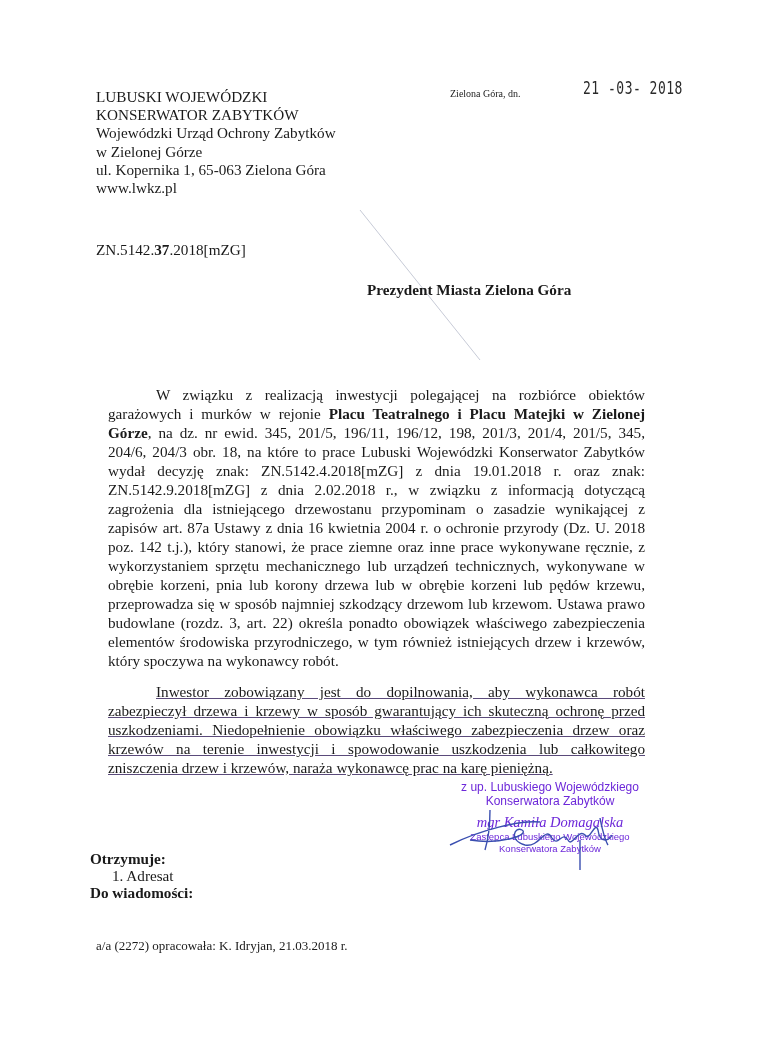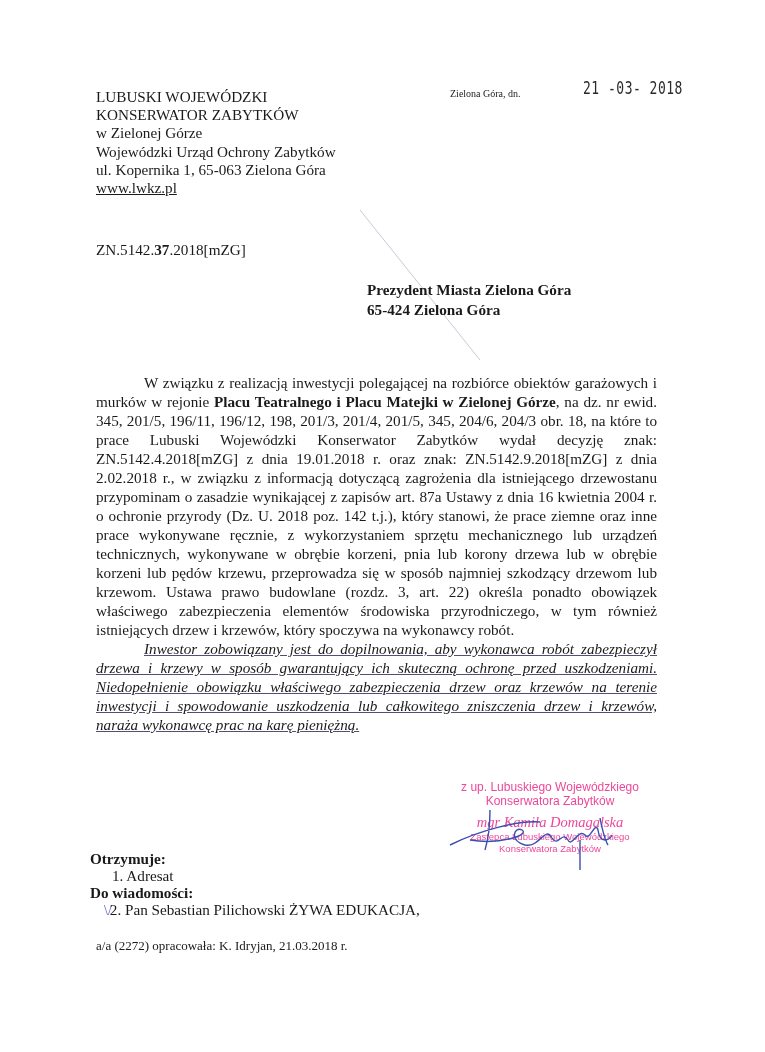--- a/index.html
+++ b/index.html
@@ -1,30 +1,30 @@
 <!DOCTYPE html>
 <html><head>
 <meta charset="utf-8">
 <style>
   html, body { margin:0; padding:0; }
   body { width:765px; height:1052px; background:#ffffff; position:relative; overflow:hidden;
          font-family:"Liberation Serif", serif; color:#1a1a1a; }
   .abs { position:absolute; }
   .hdr { left:96px; top:88px; font-size:15.2px; line-height:18.2px; }
   .hdr div { white-space:nowrap; }
-  .hdr .link { text-decoration:underline; }
+  .hdr .link { }
   .place { left:450px; top:88px; font-size:10px; }
   .datestamp { left:583px; top:78px; font-family:"DejaVu Sans Mono", monospace; font-size:13px;
                letter-spacing:0.5px; color:#2a2a2a; transform:scaleY(1.3); transform-origin:left top; }
   .ref { left:96px; top:241px; font-size:15.2px;text-align:center; }
   .recipient { left:367px; top:280px; font-size:15.2px; font-weight:bold; line-height:20px; }
   .body { left:96px; top:373px; width:561px; font-size:15.2px; line-height:19px; text-align:justify; }
-  .body p { margin:0; text-indent:48px; }
-  .body .ul { text-decoration:underline; text-decoration-color:#5a4a7a;font-style:italic; }
-  .stamp { left:420px; top:780px; width:260px; text-align:center; color:#ec4899;
+  .body p { margin:12px; text-indent:48px; }
+  .body .ul { text-decoration:underline; text-decoration-color:#5a4a7a; }
+  .stamp { left:420px; top:780px; width:260px; text-align:center; color:#6d28d9;
            font-family:"Liberation Sans", sans-serif; }
   .stamp .s1 { font-size:12px; line-height:14px; }
   .stamp .s2 { font-size:12px; line-height:15px; }
   .stamp .s3 { font-family:"Liberation Serif", serif; font-style:italic; font-size:14.5px; line-height:18px; margin-top:4px; }
   .stamp .s4 { font-size:9.5px; line-height:12px; }
   .sig { left:430px; top:790px; width:200px; height:80px; }
   .dist { left:90px; top:850px; font-size:15.2px; line-height:17px; }
   .dist .b { font-weight:bold; }
   .dist .item { padding-left:22px; }
   .check { color:#5a5ad0; font-size:14px; margin-left:-8px; margin-right:-2px; }
@@ -33,34 +33,33 @@
 </head>
 <body>
 
 <svg class="abs" style="left:0;top:0" width="765" height="1052">
   <line x1="360" y1="210" x2="480" y2="360" stroke="#b8bccc" stroke-width="0.8"></line>
 </svg>
 
 <div class="abs hdr">
   <div>LUBUSKI WOJEWÓDZKI</div>
   <div>KONSERWATOR ZABYTKÓW</div>
+  <div>Wojewódzki Urząd Ochrony Zabytków</div>
   <div>w Zielonej Górze</div>
-  <div>Wojewódzki Urząd Ochrony Zabytków</div>
   <div>ul. Kopernika 1, 65-063 Zielona Góra</div>
   <div class="link">www.lwkz.pl</div>
 </div>
 
 <div class="abs place">Zielona Góra, dn.</div>
 <div class="abs datestamp">21 -03- 2018</div>
 
 <div class="abs ref"><span>ZN.5142.</span><b>37</b><span>.2018[mZG]</span></div>
 
 <div class="abs recipient">
   <div>Prezydent Miasta Zielona Góra</div>
-  <div>65-424 Zielona Góra</div>
 </div>
 
 <div class="abs body">
   <p><span>W związku z realizacją inwestycji polegającej na rozbiórce obiektów garażowych i murków w rejonie </span><b>Placu Teatralnego i Placu Matejki w Zielonej Górze</b><span>, na dz. nr ewid. 345, 201/5, 196/11, 196/12, 198, 201/3, 201/4, 201/5, 345, 204/6, 204/3 obr. 18, na które to prace Lubuski Wojewódzki Konserwator Zabytków wydał decyzję znak: ZN.5142.4.2018[mZG] z dnia 19.01.2018 r. oraz znak: ZN.5142.9.2018[mZG] z dnia 2.02.2018 r., w związku z informacją dotyczącą zagrożenia dla istniejącego drzewostanu przypominam o zasadzie wynikającej z zapisów art. 87a Ustawy z dnia 16 kwietnia 2004 r. o ochronie przyrody (Dz. U. 2018 poz. 142 t.j.), który stanowi, że prace ziemne oraz inne prace wykonywane ręcznie, z wykorzystaniem sprzętu mechanicznego lub urządzeń technicznych, wykonywane w obrębie korzeni, pnia lub korony drzewa lub w obrębie korzeni lub pędów krzewu, przeprowadza się w sposób najmniej szkodzący drzewom lub krzewom. Ustawa prawo budowlane (rozdz. 3, art. 22) określa ponadto  obowiązek właściwego zabezpieczenia elementów środowiska przyrodniczego, w tym również istniejących drzew i krzewów, który spoczywa na wykonawcy robót.</span></p>
   <p><span class="ul">Inwestor zobowiązany jest do dopilnowania, aby wykonawca robót zabezpieczył drzewa i krzewy w sposób gwarantujący ich skuteczną ochronę przed uszkodzeniami. Niedopełnienie obowiązku właściwego zabezpieczenia drzew oraz krzewów na terenie inwestycji i spowodowanie uszkodzenia lub całkowitego zniszczenia drzew i krzewów, naraża wykonawcę prac na karę pieniężną.</span></p>
 </div>
 
 <div class="abs stamp">
   <div class="s1">z up. Lubuskiego Wojewódzkiego</div>
   <div class="s2">Konserwatora Zabytków</div>
@@ -69,16 +68,15 @@
   <div class="s4">Konserwatora Zabytków</div>
 </div>
 <svg class="abs sig" viewBox="0 0 200 80">
   <path d="M20 55 C50 40, 90 30, 110 32 M60 20 C60 35, 58 50, 55 60 M40 50 C70 55, 100 45, 92 40 C85 36, 78 50, 95 55 C110 58, 115 35, 122 48 C128 58, 132 40, 138 50 C142 58, 148 38, 155 45 C160 52, 165 30, 168 40 C170 55, 180 50, 182 45 M170 28 C172 40, 176 52, 178 55 M150 50 L150 100" stroke="#3a4fb0" stroke-width="1.4" fill="none"></path>
 </svg>
 
 <div class="abs dist">
   <div class="b">Otrzymuje:</div>
   <div class="item">1.  Adresat</div>
   <div class="b">Do wiadomości:</div>
-  <div class="item"><span class="check">\/</span><span>2.  Pan Sebastian Pilichowski ŻYWA EDUKACJA,</span></div>
 </div>
 
 <div class="abs footer">a/a (2272) opracowała: K. Idryjan, 21.03.2018 r.</div>
 
 </body></html>

